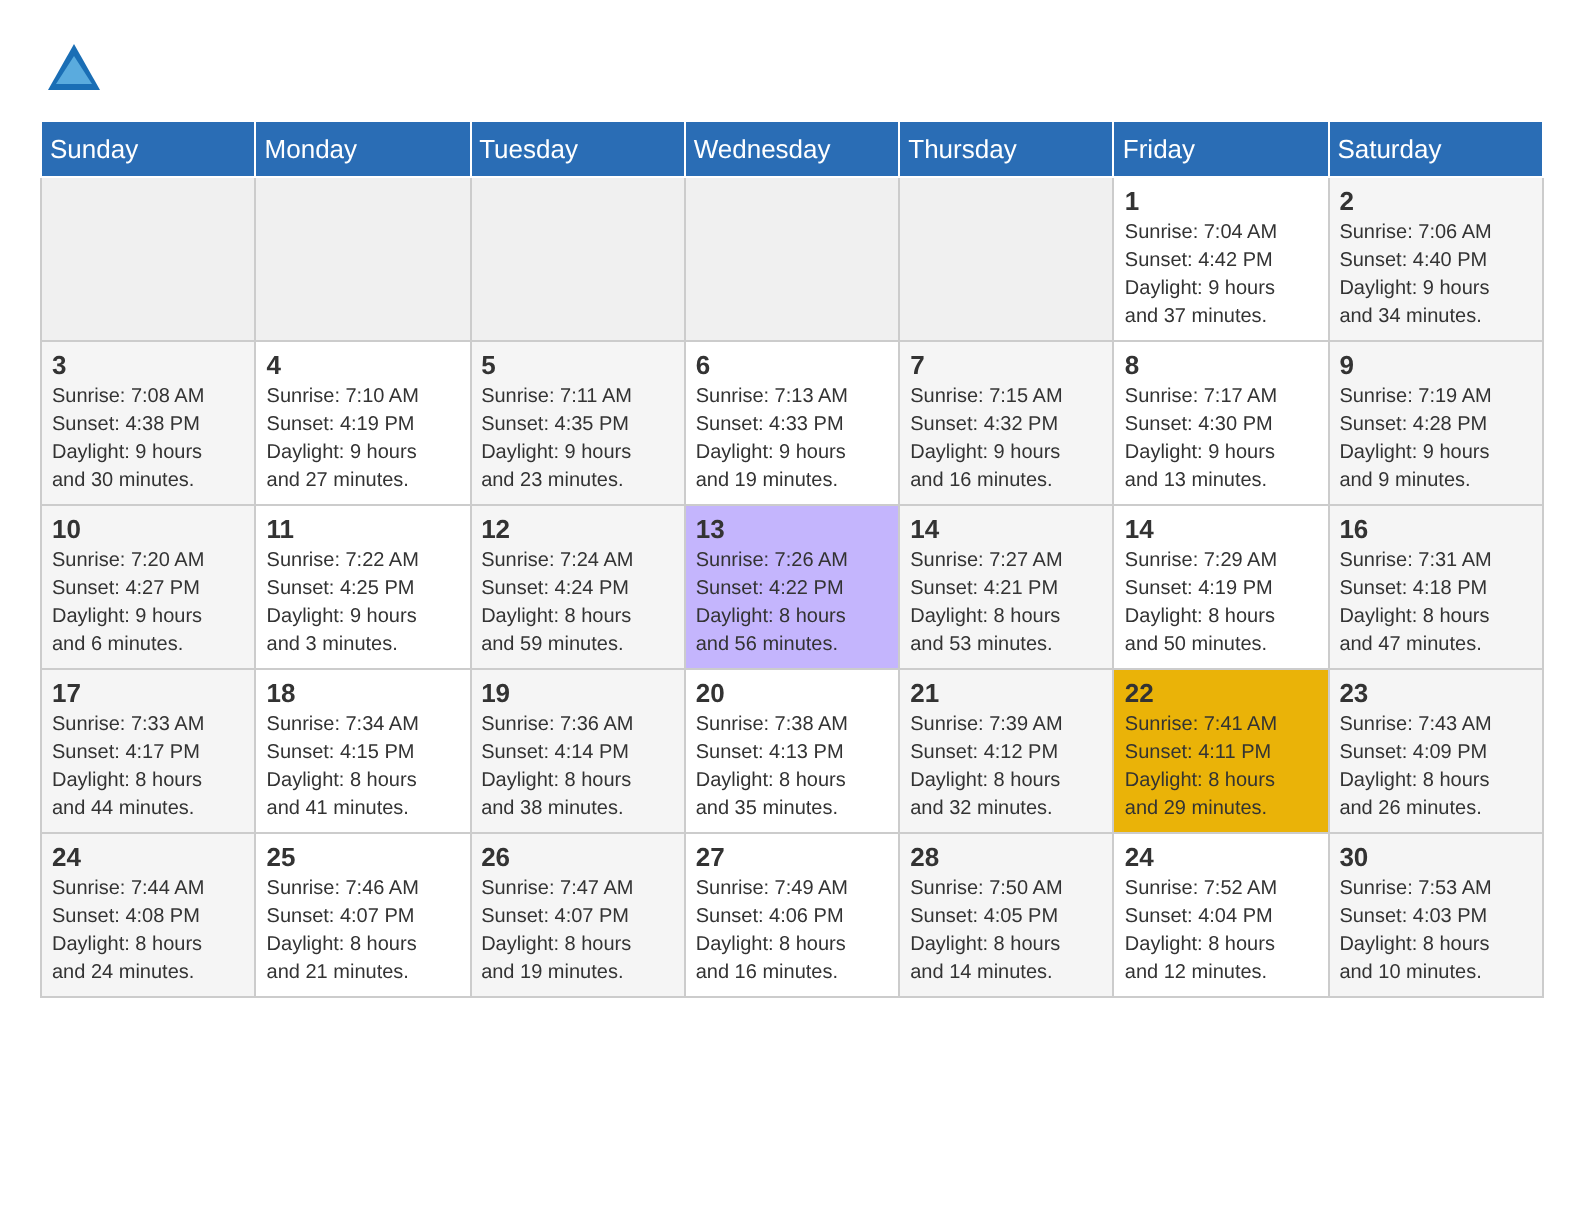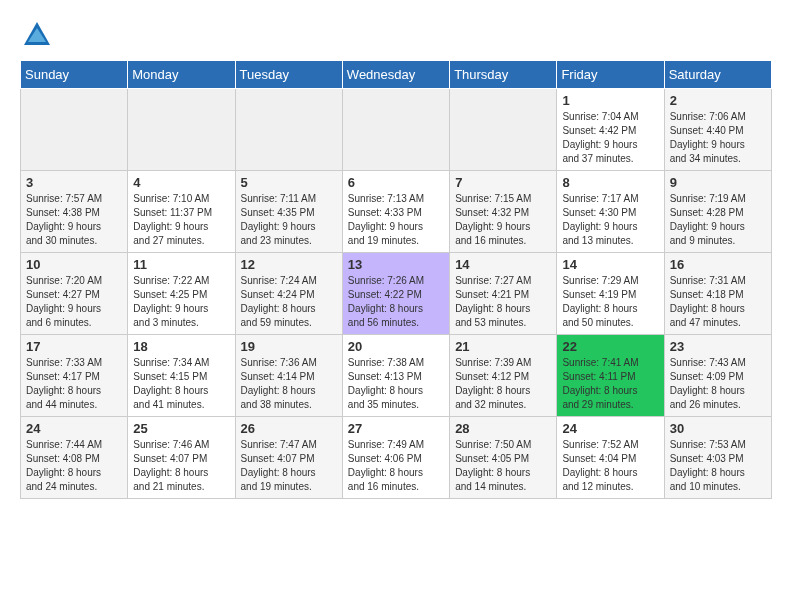--- a/index.html
+++ b/index.html
@@ -151,29 +151,29 @@
           <span class="day-number">2</span>
           <div class="day-info" style="white-space: pre-line;">Sunrise: 7:06 AM
 Sunset: 4:40 PM
 Daylight: 9 hours
 and 34 minutes.</div>
         </td>
       </tr>
       <tr>
         <td style="background-color: rgb(245, 245, 245);">
           <span class="day-number">3</span>
-          <div class="day-info" style="white-space: pre-line;">Sunrise: 7:57 AM
+          <div class="day-info" style="white-space: pre-line;">Sunrise: 7:08 AM
 Sunset: 4:38 PM
 Daylight: 9 hours
 and 30 minutes.</div>
         </td>
         <td style="background-color: rgb(255, 255, 255);">
           <span class="day-number">4</span>
           <div class="day-info" style="white-space: pre-line;">Sunrise: 7:10 AM
-Sunset: 11:37 PM
+Sunset: 4:19 PM
 Daylight: 9 hours
 and 27 minutes.</div>
         </td>
         <td style="background-color: rgb(245, 245, 245);">
           <span class="day-number">5</span>
           <div class="day-info" style="white-space: pre-line;">Sunrise: 7:11 AM
 Sunset: 4:35 PM
 Daylight: 9 hours
 and 23 minutes.</div>
         </td>
@@ -286,21 +286,21 @@
 Daylight: 8 hours
 and 35 minutes.</div>
         </td>
         <td style="background-color: rgb(245, 245, 245);">
           <span class="day-number">21</span>
           <div class="day-info" style="white-space: pre-line;">Sunrise: 7:39 AM
 Sunset: 4:12 PM
 Daylight: 8 hours
 and 32 minutes.</div>
         </td>
-        <td style="background-color: #22c55e;">
+        <td style="background-color: #eab308;">
           <span class="day-number">22</span>
           <div class="day-info" style="white-space: pre-line;">Sunrise: 7:41 AM
 Sunset: 4:11 PM
 Daylight: 8 hours
 and 29 minutes.</div>
         </td>
         <td style="background-color: rgb(245, 245, 245);">
           <span class="day-number">23</span>
           <div class="day-info" style="white-space: pre-line;">Sunrise: 7:43 AM
 Sunset: 4:09 PM

